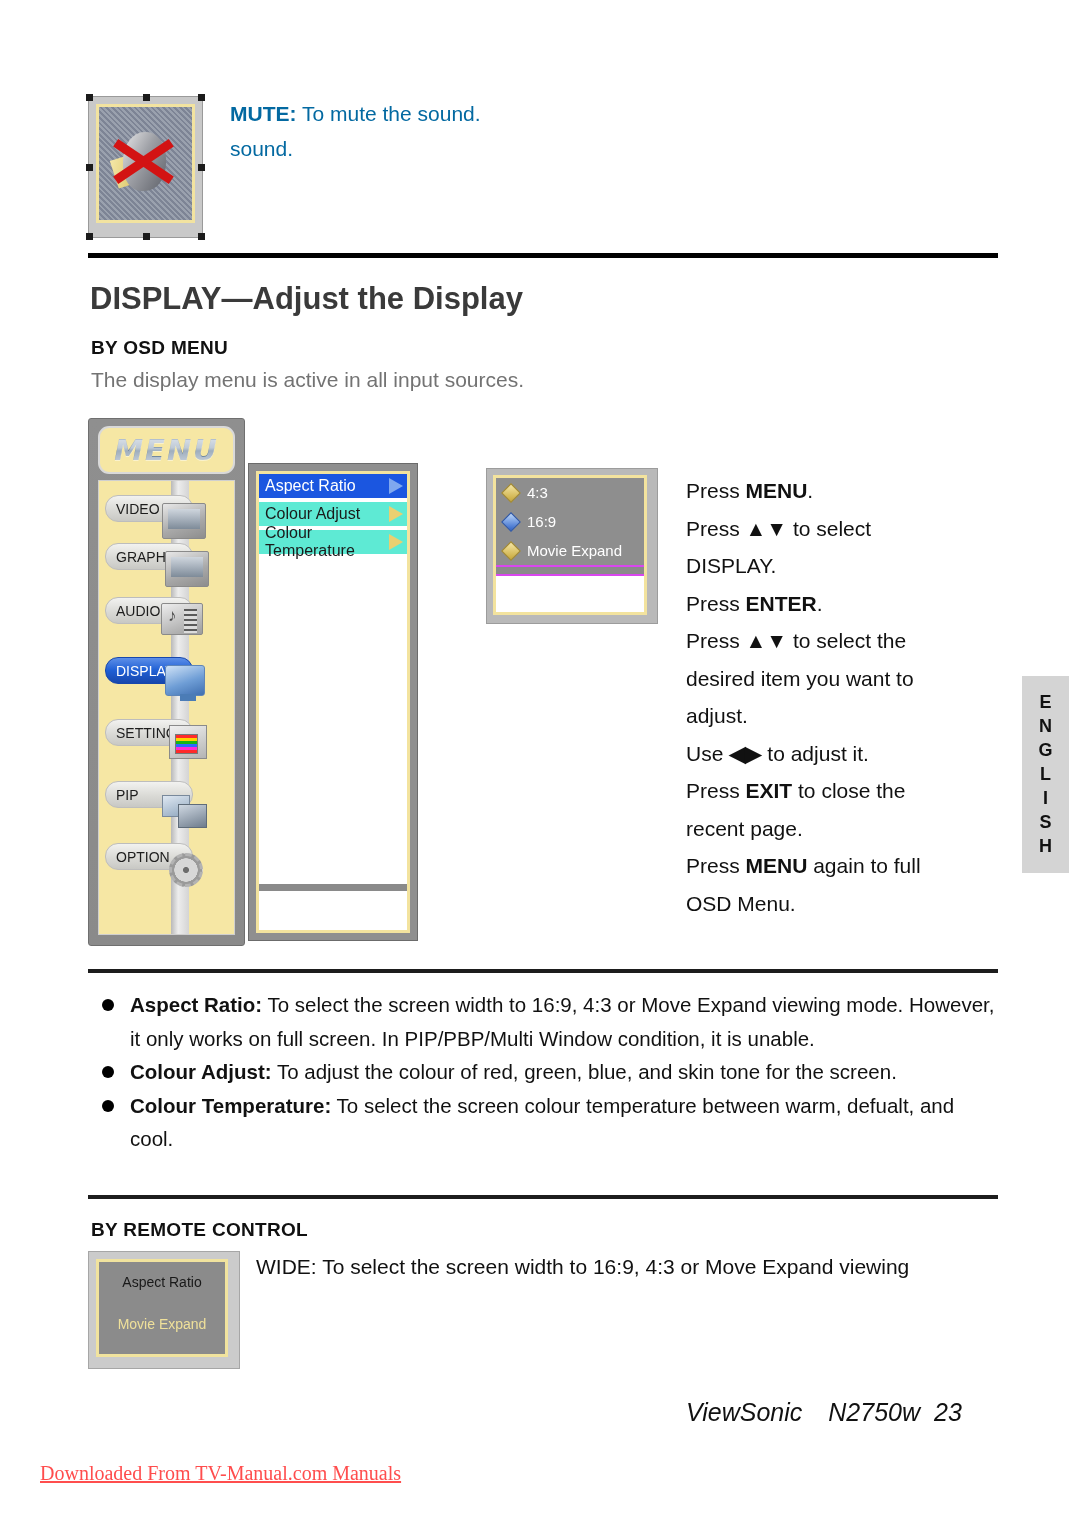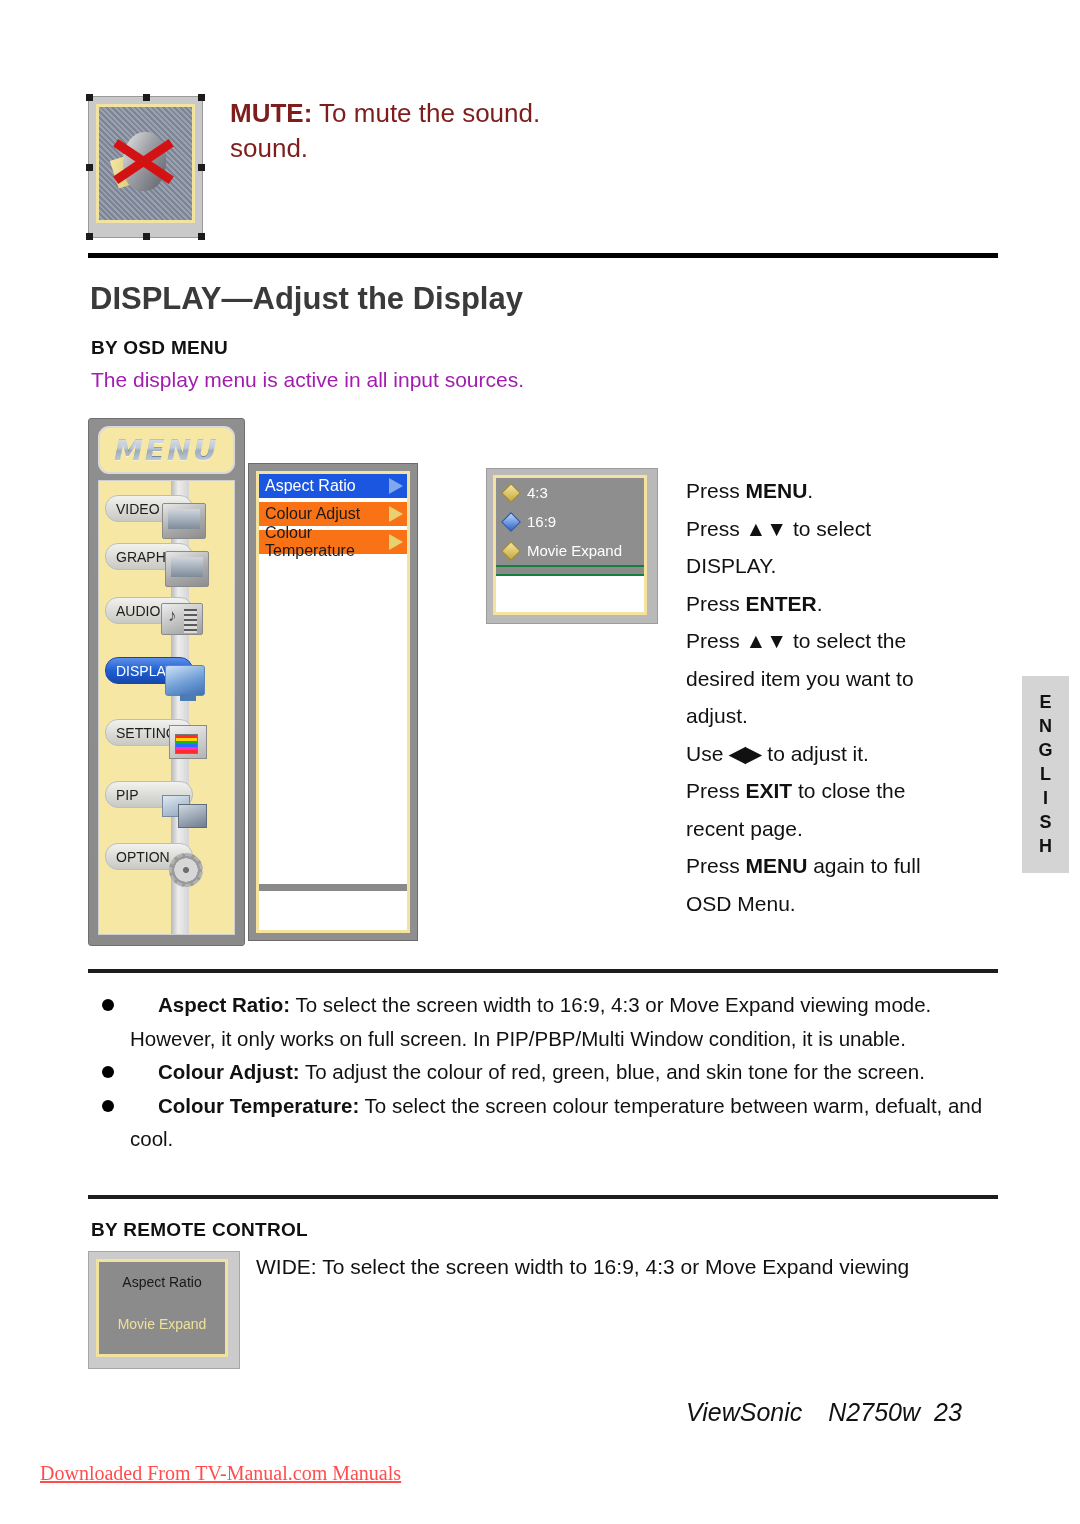--- a/index.html
+++ b/index.html
@@ -43,21 +43,21 @@
     position:absolute; left:12%; top:44%; width:72%; height:9px;
     background:#d31313;
   }
   .mute-thumb .x1 { transform:rotate(34deg); }
   .mute-thumb .x2 { transform:rotate(-34deg); }
   .mute-thumb .handle {
     position:absolute; width:7px; height:7px; background:#1b1b1b;
   }
   .mute-text {
     position:absolute; left:142px; top:0px; width:778px;
-    font-size:26px; line-height:35px; color:#7f1d1d;
+    font-size:21px; line-height:35px; color:#0369a1;
   }
   .mute-text b { font-weight:bold; }
 
   
   .rule {
     position:absolute; left:88px; width:910px; height:5px;
     background:#000;
   }
   .rule.thin { height:4px; background:#1d1d1d; }
 
@@ -65,21 +65,21 @@
   .h1 {
     position:absolute; left:90px; top:281px;
     font-size:31px; font-weight:bold; color:#3a3a3a;
     letter-spacing:0px;
   }
   .h2 {
     position:absolute; font-size:19px; font-weight:bold; color:#111;
     letter-spacing:0.3px;
   }
   .body-line {
-    position:absolute; font-size:21px; color:#a21caf;
+    position:absolute; font-size:21px; color:#737373;
   }
 
   
   .osd { position:absolute; left:88px; top:418px; width:570px; height:528px; }
 
   .osd-main {
     position:absolute; left:0; top:0; width:157px; height:528px;
     background:linear-gradient(180deg,#8f8f8f,#8a8a8a);
     border:1px solid #6f6f6f;
     border-radius:3px;
@@ -188,21 +188,21 @@
   }
   .osd-sub-inner {
     position:absolute; left:7px; top:7px; right:7px; bottom:7px;
     background:#ffffff; border:3px solid #f3e39e;
   }
   .sub-row {
     position:absolute; left:0; width:100%; height:24px;
     display:flex; align-items:center; justify-content:space-between;
     padding:0 4px 0 6px;
     font-size:16px; color:#1a1a1a;
-    background:#f97316;
+    background:#5eead4;
   }
   .sub-row.sel { background:#1b56e0; color:#ffffff; }
   .arrow-y {
     width:0;height:0;border-top:8px solid transparent;border-bottom:8px solid transparent;
     border-left:14px solid #e9d071;
   }
   .arrow-b {
     width:0;height:0;border-top:8px solid transparent;border-bottom:8px solid transparent;
     border-left:14px solid #7fa8ef;
   }
@@ -212,21 +212,21 @@
   .sub-foot .bar { position:absolute; left:0; right:0; top:0; height:7px; background:#8a8a8a; }
   .sub-foot .box { position:absolute; left:0; right:0; top:9px; bottom:0; background:#fff; }
 
   
   .osd-val {
     position:absolute; left:398px; top:50px; width:172px; height:156px;
     background:#b9b9b9; border:1px solid #9c9c9c;
   }
   .osd-val .frame {
     position:absolute; left:6px; top:6px; right:10px; bottom:8px;
-    background:#15803d; border:3px solid #f3e39e;
+    background:#d946ef; border:3px solid #f3e39e;
   }
   .osd-val .list {
     position:absolute; left:0; top:0; right:0; height:87px; background:#8e8e8e;
   }
   .val-row {
     position:relative; height:29px; display:flex; align-items:center;
     font-size:15px; color:#ffffff; padding-left:8px;
   }
   .diamond {
     width:14px; height:14px; margin-right:9px; transform:rotate(45deg);
@@ -257,21 +257,21 @@
     font-size:18px; font-weight:bold; color:#111;
   }
 
   
   .bullets { position:absolute; left:92px; top:988px; width:910px; }
   .bullet { position:relative; padding-left:38px; font-size:20.5px; line-height:33.5px; color:#111; margin-bottom:0px; }
   .bullet .dot {
     position:absolute; left:10px; top:11px; width:12px; height:12px;
     background:#000; border-radius:50%;
   }
-  .bullet b { font-weight:bold;margin-left:28px; }
+  .bullet b { font-weight:bold; }
 
   
   .rc-thumb {
     position:absolute; left:88px; top:1251px; width:152px; height:118px;
     background:#cbcbcb; border:1px solid #a6a6a6;
   }
   .rc-thumb .scr {
     position:absolute; left:7px; top:7px; right:11px; bottom:11px;
     background:#8b8b8b; border:3px solid #f1e39e;
     text-align:center;

